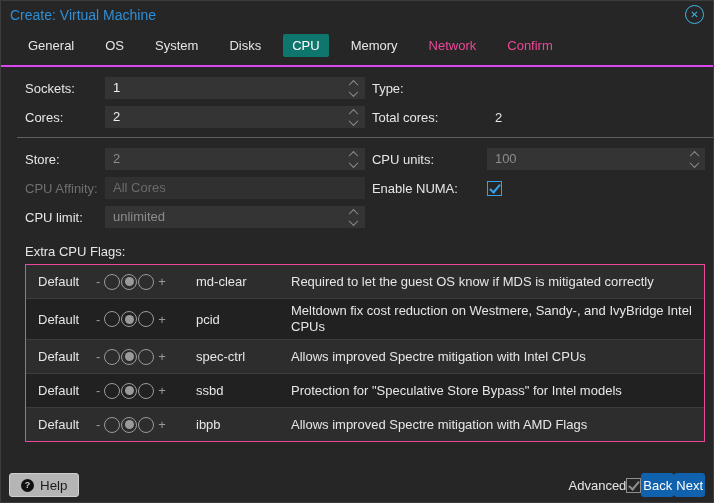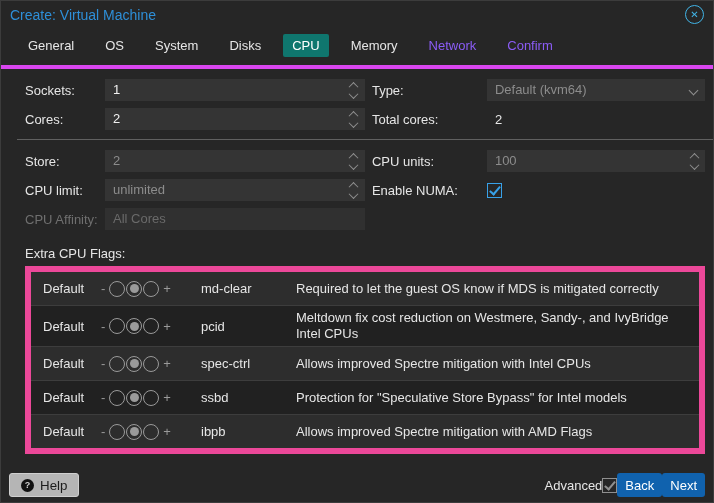--- a/index.html
+++ b/index.html
@@ -7,24 +7,24 @@
     position:relative;width:712px;height:501px;background:#262626;
     border:1px solid #3c3c3c;font-family:"Liberation Sans",sans-serif;
     font-size:13px;color:#e6e6e6;overflow:hidden;
   }
   
   .hdr{display:flex;align-items:center;height:27px;padding:0 9px;}
   .hdr-title{color:#2e8fd8;font-size:14px;}
   .close-btn{margin-left:auto;width:17px;height:17px;border:1px solid #41b4e6;border-radius:50%;
     color:#41b4e6;display:flex;align-items:center;justify-content:center;font-size:10px;line-height:1;cursor:pointer;}
   
-  .tabbar{display:flex;align-items:center;gap:13px;padding:6px 10px 8px 18px;border-bottom:4px solid #d946ef;}
+  .tabbar{display:flex;align-items:center;gap:13px;padding:6px 10px 8px 18px;border-bottom:2px solid #d946ef;}
   .tab{padding:4px 9px;border-radius:2px;color:#e6e6e6;cursor:pointer;}
   .tab.active{background:#0f766e;color:#fff;}
-  .tab.disabled{color:#8b5cf6;cursor:default;}
+  .tab.disabled{color:#ec4899;cursor:default;}
   
   .form{padding:10px 8px 0 24px;}
   .cols{display:flex;}
   .col{width:349px;}
   .col.right{padding-left:7px;width:342px;}
   .frow{display:flex;align-items:center;height:22px;margin-bottom:7px;}
   .flabel{width:80px;flex:0 0 80px;}
   .col.right .flabel{width:115px;flex:0 0 115px;}
   .flabel.disabled{color:#6f6f6f;}
   .field{position:relative;flex:1;height:22px;line-height:22px;background:#343434;padding:0 22px 0 8px;
@@ -46,40 +46,40 @@
   .cb{width:15px;height:15px;border:1px solid #8f8f8f;background:transparent;position:relative;cursor:pointer;box-sizing:border-box;}
   .cb.blue{border-color:#38a1e8;}
   .cb .tick{position:absolute;left:4px;top:0px;width:4px;height:9px;border-right:2px solid #8f8f8f;
     border-bottom:2px solid #8f8f8f;transform:rotate(40deg);display:none;}
   .cb.blue .tick{border-color:#38a1e8;}
   .cb.checked .tick{display:block;}
   
   .hsep{border-top:1px solid #606060;margin:2px -8px 10px -8px;}
   
   .flags-label{margin:9px 0 5px 0;}
-  .ftable{border:6px solid #ec4899;margin:0;}
+  .ftable{border:1px solid #ec4899;margin:0;}
   .frow-t{display:flex;align-items:center;min-height:33px;border-bottom:1px solid #3d3d3d;background:#2d2d2d;}
   .frow-t:last-child{border-bottom:none;}
   .frow-t.alt{background:#212121;}
   .cell-state{flex:0 0 56px;padding-left:12px;}
   .cell-slider{flex:0 0 102px;display:flex;align-items:center;gap:2px;color:#9a9a9a;}
   .cell-flag{flex:0 0 95px;}
   .cell-desc{flex:1;padding:4px 8px 4px 0;line-height:16px;}
   .dot{width:14px;height:14px;border:1.5px solid #9a9a9a;border-radius:50%;position:relative;box-sizing:content-box;}
   .dot.mid::after{content:"";position:absolute;left:2.5px;top:2.5px;width:9px;height:9px;border-radius:50%;background:#9a9a9a;}
   .slider-minus,.slider-plus{font-size:13px;color:#9a9a9a;padding:0 2px;cursor:pointer;}
   .tri-slider{display:flex;align-items:center;gap:1px;cursor:pointer;}
   
   .footer{position:absolute;left:0;right:0;bottom:0;height:34px;display:flex;align-items:center;padding:0 8px;}
   .help-btn{display:flex;align-items:center;gap:6px;background:#b5b5b5;color:#1c1c1c;border:1px solid #cfcfcf;
     border-radius:3px;height:24px;padding:0 11px;cursor:pointer;}
   .q-icon{width:13px;height:13px;border-radius:50%;background:#111;color:#cfcfcf;font-size:9px;font-weight:bold;
     display:flex;align-items:center;justify-content:center;}
   .foot-right{margin-left:auto;display:flex;align-items:center;}
-  .btn-blue{background:#1062ae;color:#fff;border:none;border-radius:3px;height:24px;padding:0 8px;
+  .btn-blue{background:#1062ae;color:#fff;border:none;border-radius:3px;height:24px;padding:0 2px;
     font-size:13px;font-family:"Liberation Sans",sans-serif;cursor:pointer;}
 </style>
 </head>
 <body>
 
 <div class="win">
 
   <div class="hdr">
     <span class="hdr-title">Create: Virtual Machine</span>
     <span class="close-btn">✕</span>
@@ -116,60 +116,56 @@
             <span class="spinner">
               <span class="chev up"></span>
               <span class="chev down"></span>
             </span>
           </div>
         </div>
       </div>
       <div class="col right">
         <div class="frow">
           <span class="flabel">Type:</span>
-          <div class="field">
-            <span class="val muted">Default (kvm64)</span>
-            <span class="combo-arrow"></span>
-          </div>
         </div>
         <div class="frow">
           <span class="flabel">Total cores:</span>
           <span class="plain-val">2</span>
         </div>
       </div>
     </div>
 
     <div class="hsep"></div>
 
     <div class="cols">
       <div class="col">
         <div class="frow">
           <span class="flabel">Store:</span>
           <div class="field">
             <span class="val muted">2</span>
-            <span class="spinner">
-              <span class="chev up"></span>
-              <span class="chev down"></span>
-            </span>
-          </div>
-        </div>
-        <div class="frow">
-          <span class="flabel">CPU limit:</span>
-          <div class="field">
-            <span class="val muted">unlimited</span>
             <span class="spinner">
               <span class="chev up"></span>
               <span class="chev down"></span>
             </span>
           </div>
         </div>
         <div class="frow">
           <span class="flabel disabled">CPU Affinity:</span>
           <div class="field disabled">
             <span class="val">All Cores</span>
+          </div>
+        </div>
+        <div class="frow">
+          <span class="flabel">CPU limit:</span>
+          <div class="field">
+            <span class="val muted">unlimited</span>
+            <span class="spinner">
+              <span class="chev up"></span>
+              <span class="chev down"></span>
+            </span>
           </div>
         </div>
       </div>
       <div class="col right">
         <div class="frow">
           <span class="flabel">CPU units:</span>
           <div class="field">
             <span class="val muted">100</span>
             <span class="spinner">
               <span class="chev up"></span>

